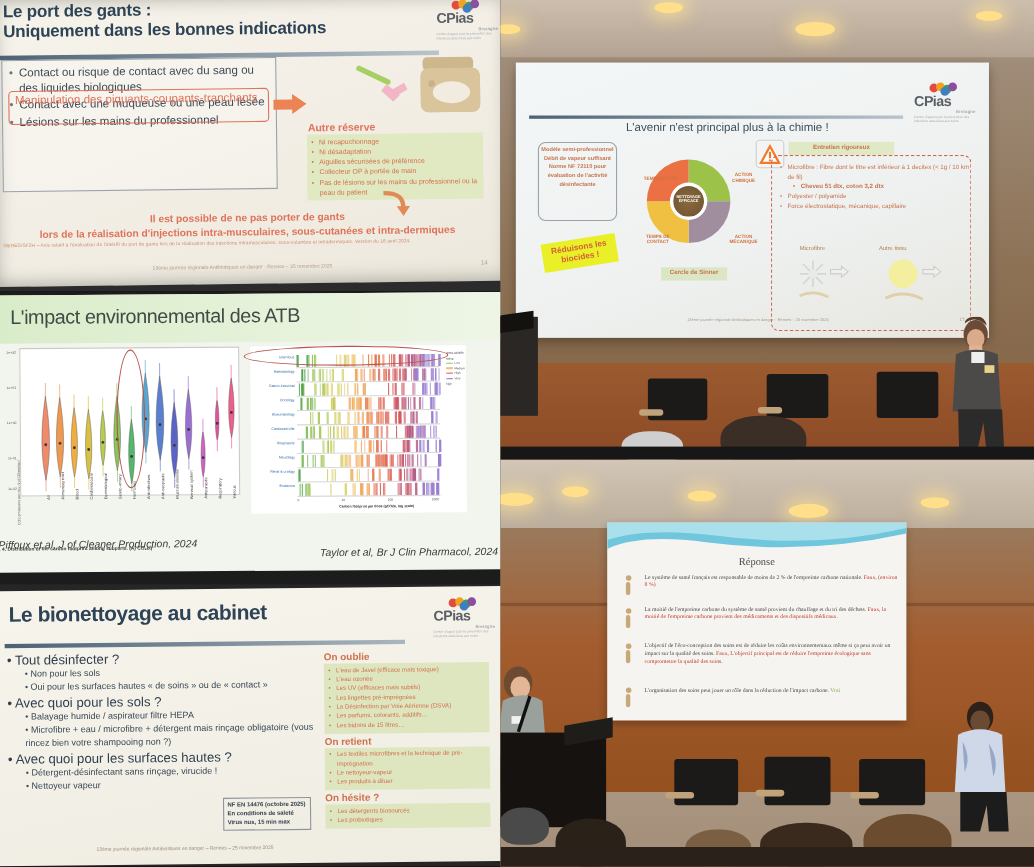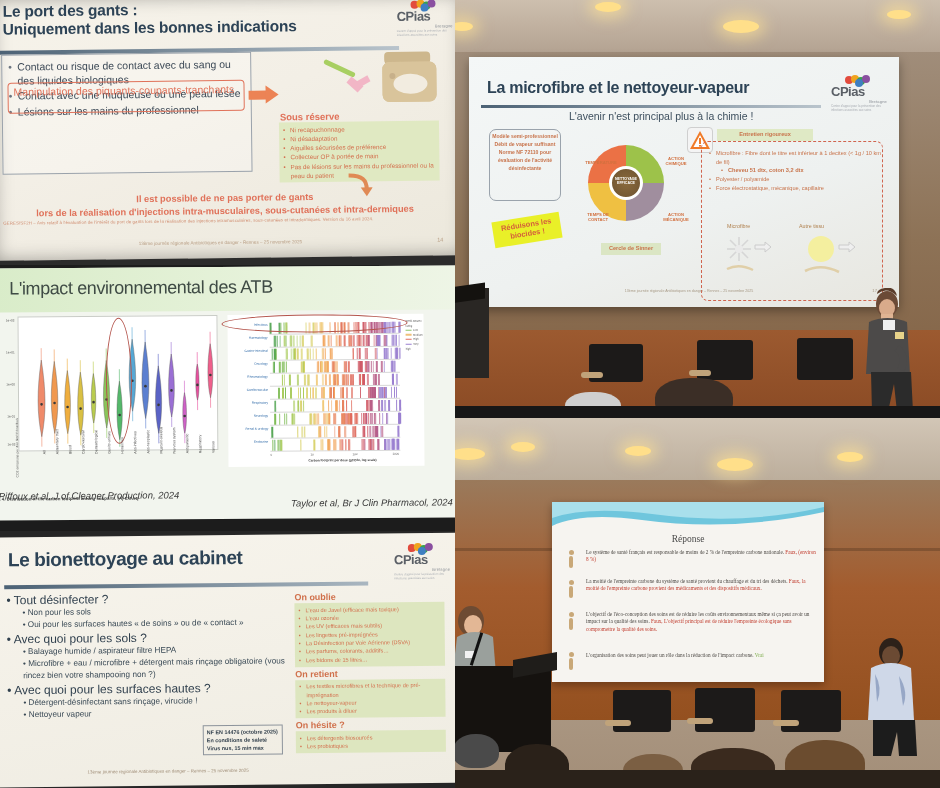--- a/index.html
+++ b/index.html
@@ -219,21 +219,21 @@
   .head-bob { position: absolute; border-radius: 45% 45% 42% 42%; }
 
   
   #q-reponse { background: linear-gradient(180deg,#c3b6a6,#a38e78); }
   .r-ceiling { position: absolute; left: 0; top: 0; width: 100%; height: 62px;
     background: linear-gradient(180deg,#d2c6b6,#bcae9c); }
   .r-wall { position: absolute; left: 0; top: 62px; width: 100%; height: 240px;
     background: linear-gradient(180deg,#9a7a5c 0%,#a35c2e 45%,#94501f 100%); }
   .r-wall-band { position: absolute; left: 0; top: 130px; width: 100%; height: 3px;
     background: rgba(0,0,0,.18); }
-  .r-screen { position: absolute; left: 97px; top: 84px; width: 272px; height: 180px;
+  .r-screen { position: absolute; left: 97px; top: 57px; width: 272px; height: 180px;
     background: #f6f4f0; box-shadow: 0 3px 8px rgba(0,0,0,.3); }
   .r-swoosh { position: absolute; left: 0; top: 0; width: 100%; height: 30px; overflow: hidden; }
   .r-title { position: absolute; left: 0; top: 32px; width: 100%; text-align: center;
     font-size: 9.5px; color: #4a4a4a; font-family: "Liberation Serif", serif; }
   .r-item { position: absolute; left: 34px; width: 232px; }
   .r-item p { font-size: 5.2px; color: #4b4743; line-height: 1.42;
     font-family: "Liberation Serif", serif; }
   .r-item .ans { color: #c0392b; }
   .r-item .ans-g { color: #7fae4e; }
   .r-fig { position: absolute; left: 12px; width: 14px; }
@@ -296,21 +296,21 @@
       <div class="wipes-img">
         <svg width="62" height="56" viewBox="0 0 62 56">
           <rect x="6" y="2" width="46" height="12" rx="4" fill="#cdb78d"></rect>
           <rect x="4" y="12" width="54" height="40" rx="7" fill="#d9c49b" stroke="#bca togeth"></rect>
           <rect x="4" y="12" width="54" height="40" rx="7" fill="#d9c49b"></rect>
           <ellipse cx="32" cy="34" rx="17" ry="10" fill="#f2ece0"></ellipse>
           <circle cx="14" cy="26" r="3" fill="#c7b08a"></circle>
         </svg>
       </div>
 
-      <div class="sous-reserve-t">Sous réserve</div>
+      <div class="sous-reserve-t">Autre réserve</div>
       <ul class="sous-reserve">
         <li>Ni recapuchonnage</li>
         <li>Ni désadaptation</li>
         <li>Aiguilles sécurisées de préférence</li>
         <li>Collecteur OP à portée de main</li>
         <li>Pas de lésions sur les mains du professionnel ou la peau du patient</li>
       </ul>
 
       <div class="curve-arrow">
         <svg width="26" height="26" viewBox="0 0 26 26">
@@ -1015,21 +1015,20 @@
     <div class="wall"></div>
     <div class="wall-wood"></div>
     <div class="ceiling"></div>
     <div class="light" style="left:-4px; top:22px; width:22px; height:9px;"></div>
     <div class="light" style="left:140px; top:2px; width:26px; height:10px;"></div>
     <div class="light" style="left:268px; top:20px; width:36px; height:13px;"></div>
     <div class="light" style="left:432px; top:10px; width:24px; height:9px;"></div>
 
     <div class="screen-frame">
       <div class="mslide">
-        <div class="mtitle">La microfibre et le nettoyeur-vapeur</div>
         <div class="cpias-logo" style="right:12px; top:18px;">
           <div class="cpias-dots">
               <i></i>
               <i></i>
               <i></i>
               <i></i>
               <i></i>
             </div>
           <div class="cpias-word">CPias</div>
           <div class="cpias-sub" style="text-align:right">Bretagne</div>

